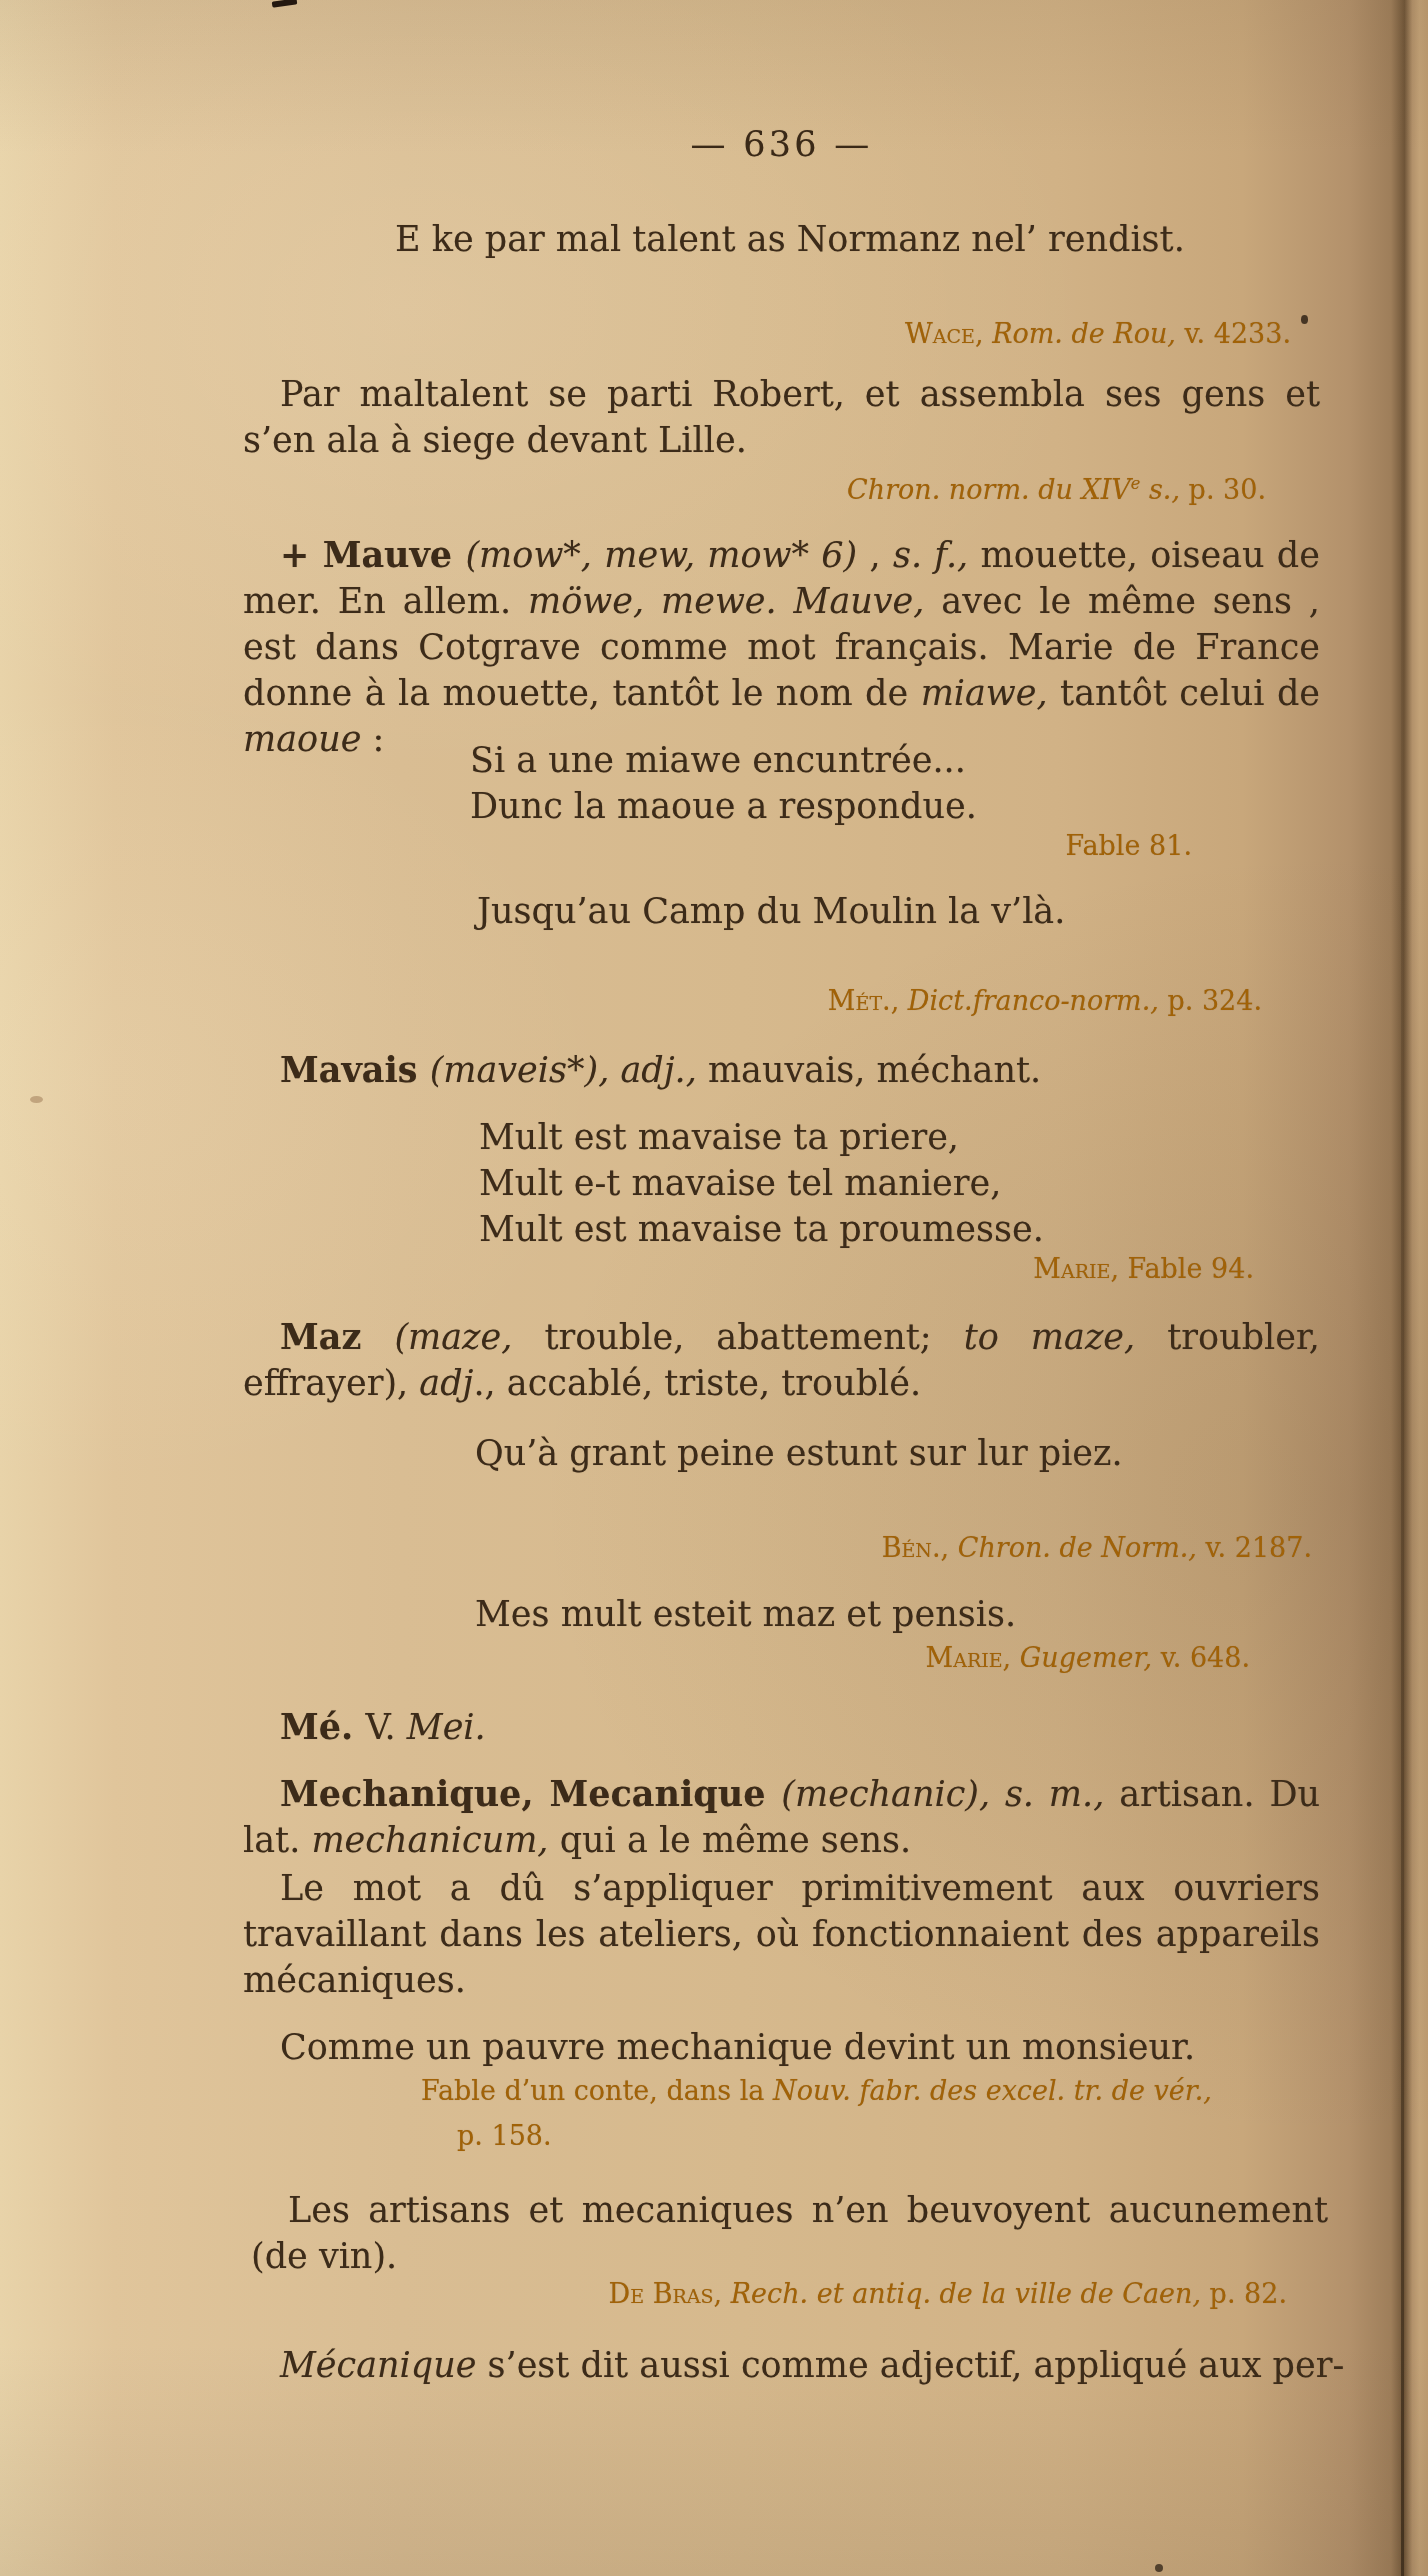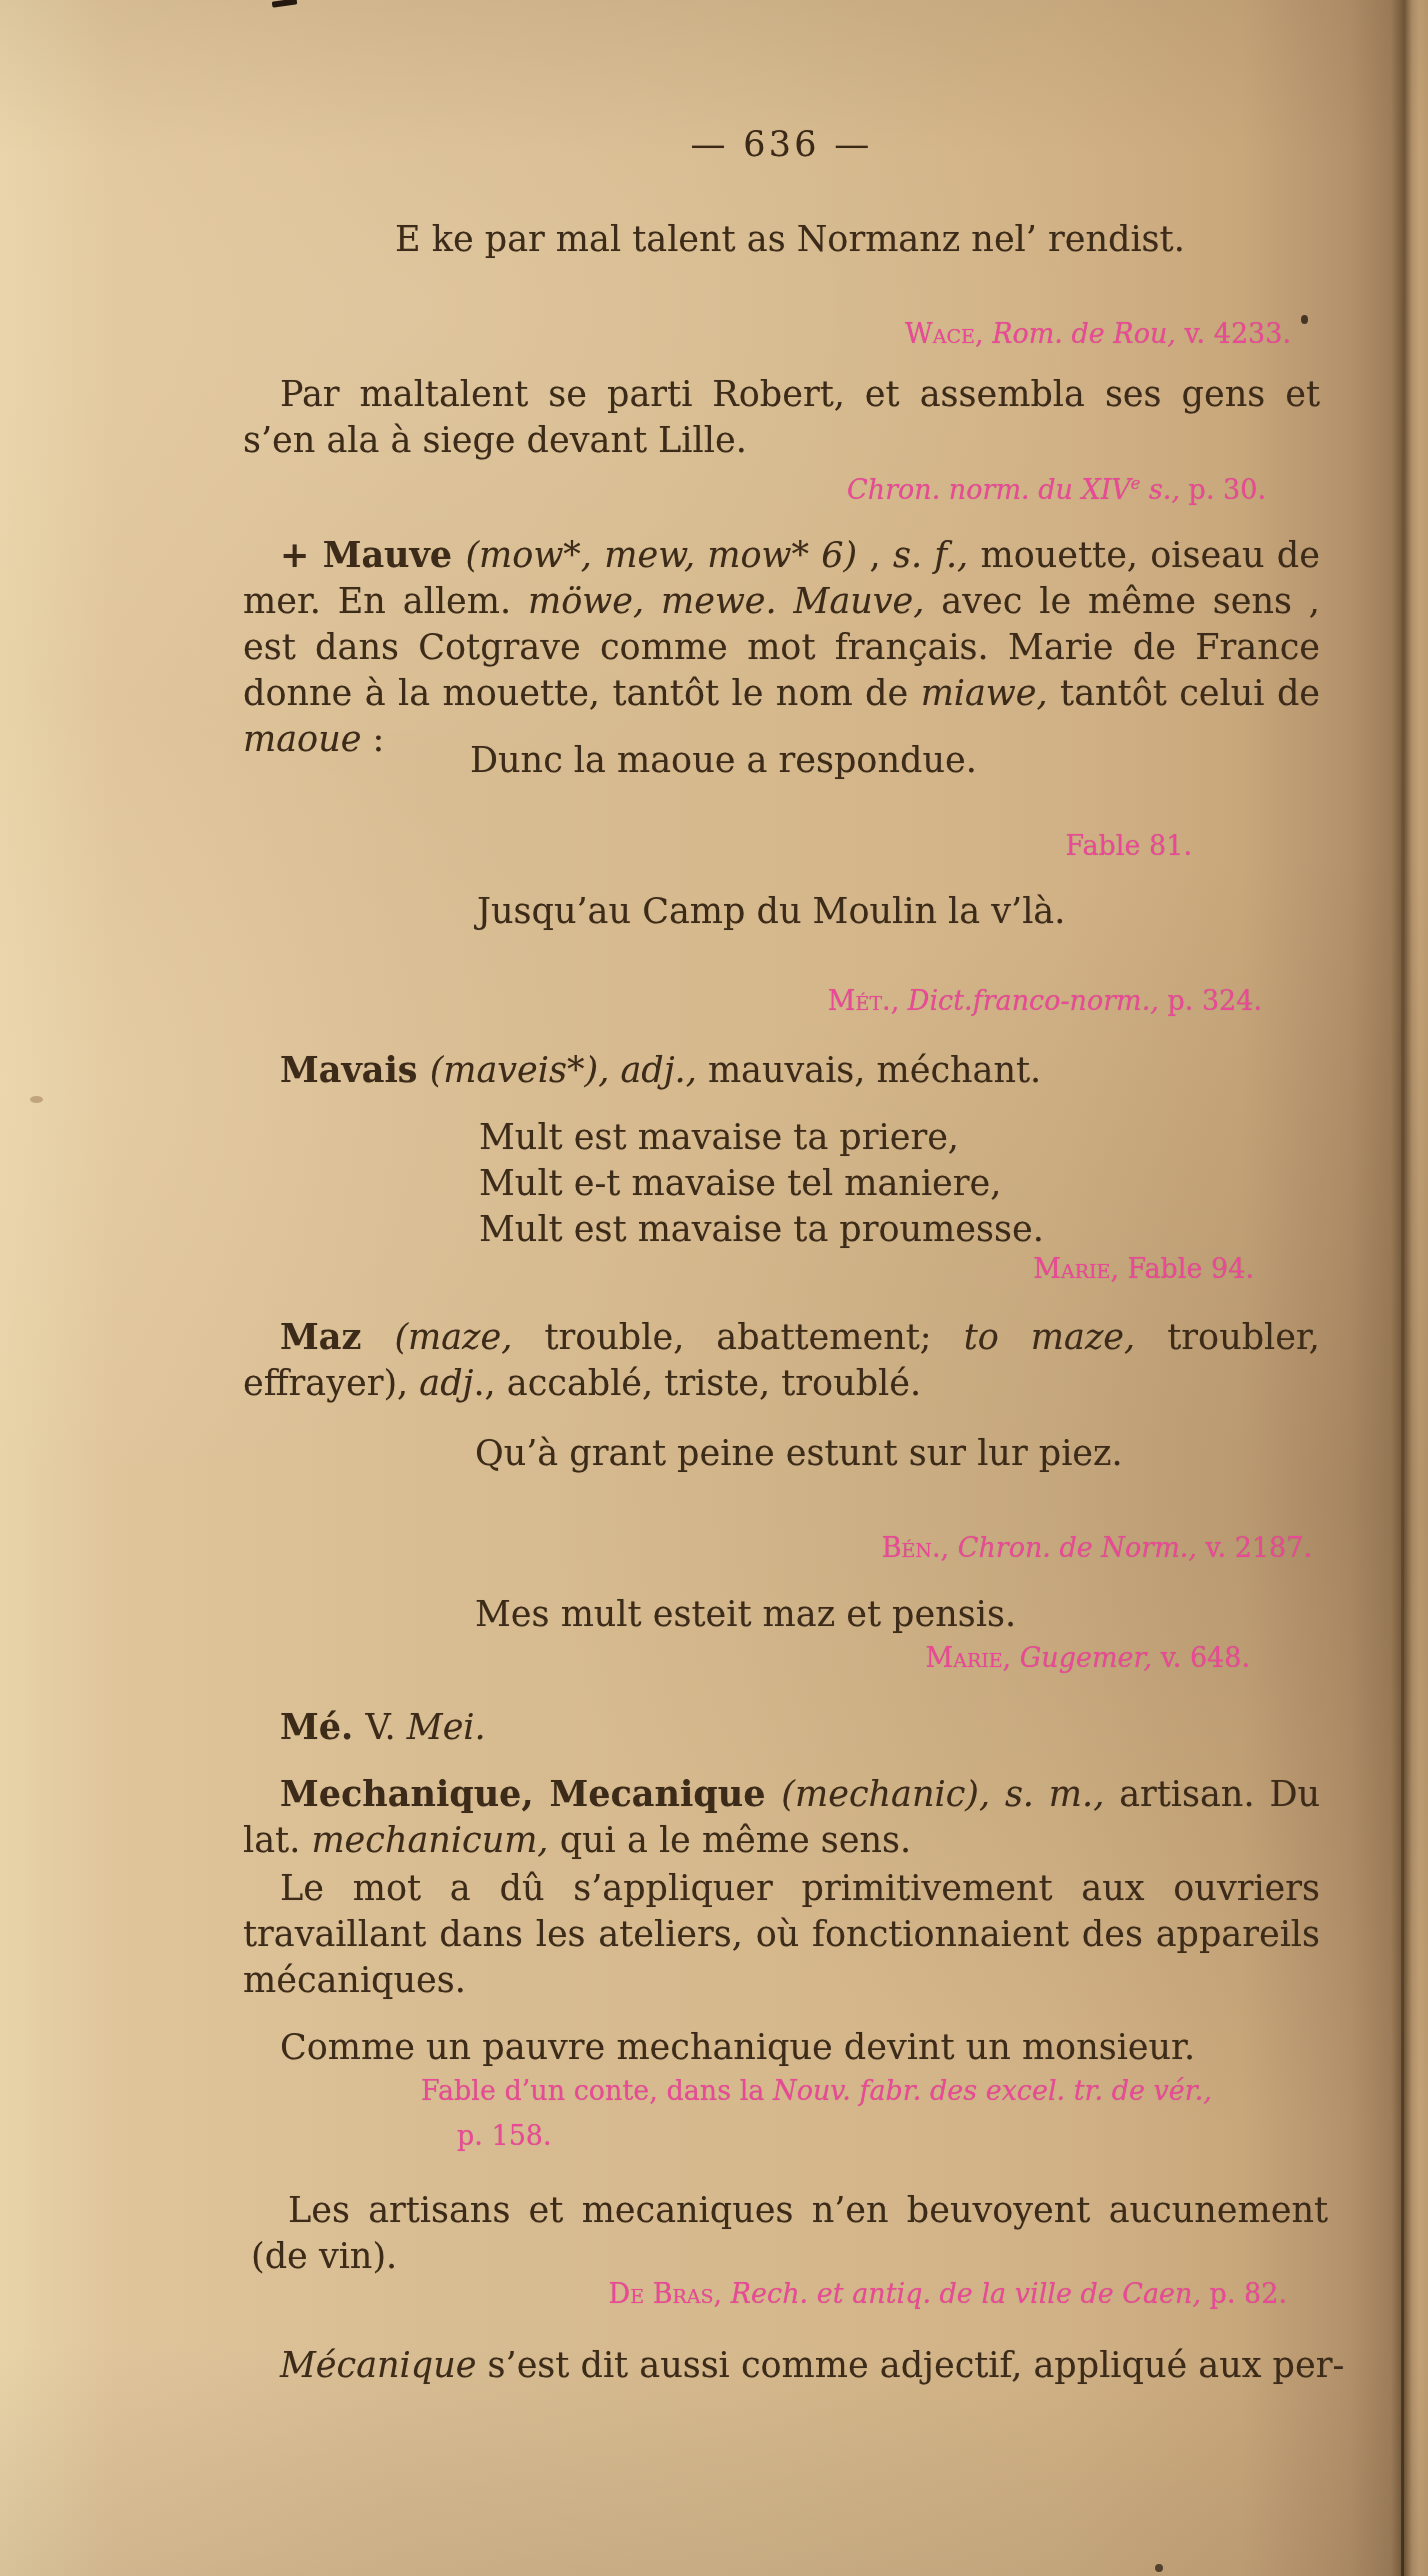--- a/index.html
+++ b/index.html
@@ -22,21 +22,21 @@
   .mark-top{position:absolute;left:272px;top:0;width:25px;height:5.8px;background:#241810;border-radius:1.7px;transform:rotate(-8deg);}
   .speck-1{position:absolute;left:1301px;top:315px;width:7.4px;height:9px;background:rgba(40,28,16,.8);border-radius:50%;}
   .speck-2{position:absolute;left:30px;top:1096px;width:13.2px;height:7.4px;background:rgba(134,96,60,.40);border-radius:50%;}
   .speck-3{position:absolute;left:1155px;top:2564px;width:8.3px;height:8.3px;background:rgba(35,24,14,.70);border-radius:50%;}
 
   .block{position:absolute;color:#3c2b19;text-shadow:0 0 0.8px rgba(60,43,25,.30);}
   .header{font-size:35px;letter-spacing:3.3px;width:1077px;left:243px;text-align:center;color:#3a2917;}
   .body{font-size:35px;line-height:46px;text-align:justify;width:1077px;left:243px;}
   .indent{text-indent:37px;}
   .verse{font-size:35px;line-height:46px;}
-  .cite{font-size:27px;line-height:38px;color:#ec4899;left:243px;text-align:right;}
+  .cite{font-size:27px;line-height:38px;color:#a16207;left:243px;text-align:right;}
   .cite-left{text-align:left;}
   .i{font-style:italic;}
   .b{font-weight:bold;}
   .sc{font-variant:small-caps;}
   .plus{font-weight:bold;}
   .sup{font-size:.6em;vertical-align:super;}
   .oneline{white-space:nowrap;text-align:left;}
 </style>
 </head>
 <body>
@@ -54,20 +54,21 @@
   <div>E ke par mal talent as Normanz nel’ rendist.</div>
 </div>
 <div class="block cite" style="top:315px;width:1048px;"><span class="sc">Wace, </span><span class="i">Rom. de Rou,</span><span> v. 4233.</span></div>
 
 <p class="block body indent" style="top:371px;margin:0;">Par maltalent se parti Robert, et assembla ses gens et s’en ala à siege devant Lille.</p>
 <div class="block cite" style="top:465px;width:1023px;"><span class="i">Chron. norm. du XIV</span><sup class="sup i">e</sup><span class="i"> s.,</span><span> p. 30.</span></div>
 
 <p class="block body indent" style="top:532px;margin:0;"><span class="plus">+ </span><span class="b">Mauve </span><span class="i">(mow*, mew, mow* 6)</span><span> , </span><span class="i">s. f.,</span><span> mouette, oiseau de mer. En allem. </span><span class="i">möwe, mewe. Mauve,</span><span> avec le même sens , est dans Cotgrave comme mot français. Marie de France donne à la mouette, tantôt le nom de </span><span class="i">miawe,</span><span> tantôt celui de </span><span class="i">maoue</span><span> :</span></p>
 
 <div class="block verse" style="top:737px;left:470px;">
+  <div>Si a une miawe encuntrée...</div>
   <div>Dunc la maoue a respondue.</div>
 </div>
 <div class="block cite" style="top:827px;width:949px;"><span>Fable 81.</span></div>
 
 <div class="block verse" style="top:888px;left:477px;">
   <div>Jusqu’au Camp du Moulin la v’là.</div>
 </div>
 <div class="block cite" style="top:982px;width:1019px;"><span class="sc">Mét., </span><span class="i">Dict.franco-norm.,</span><span> p. 324.</span></div>
 
 <p class="block body indent" style="top:1047px;margin:0;"><span class="b">Mavais </span><span class="i">(maveis*), adj.,</span><span> mauvais, méchant.</span></p>

